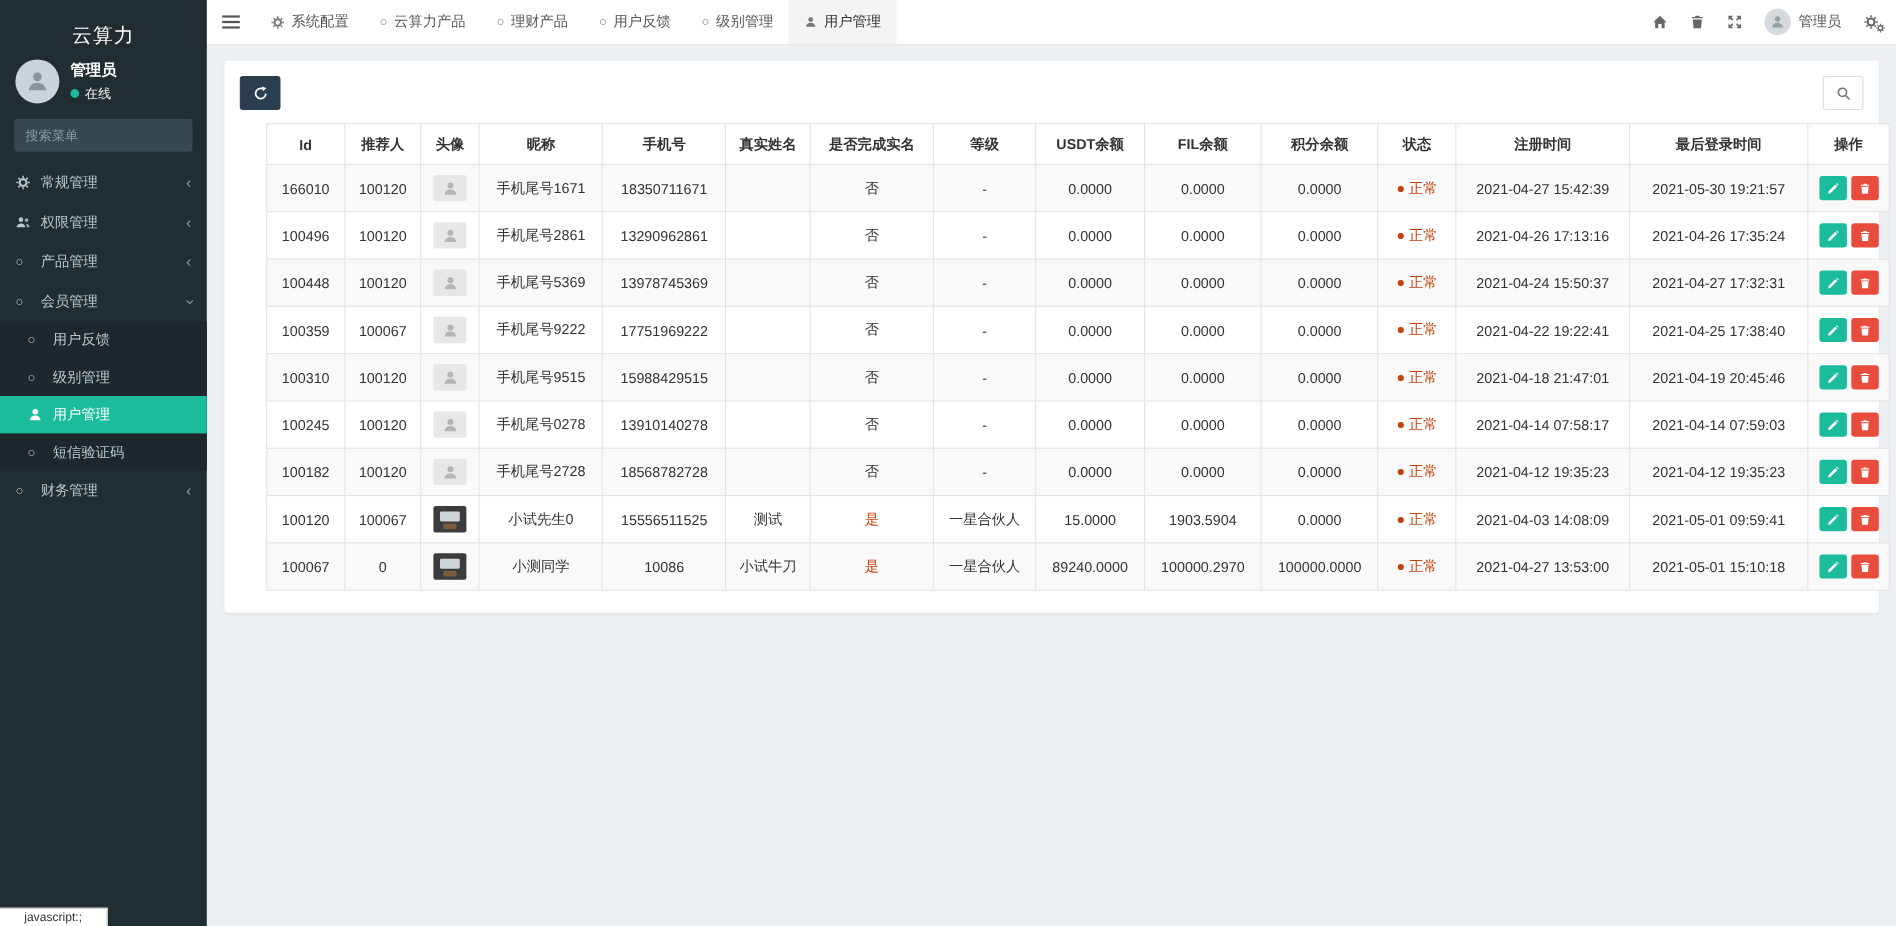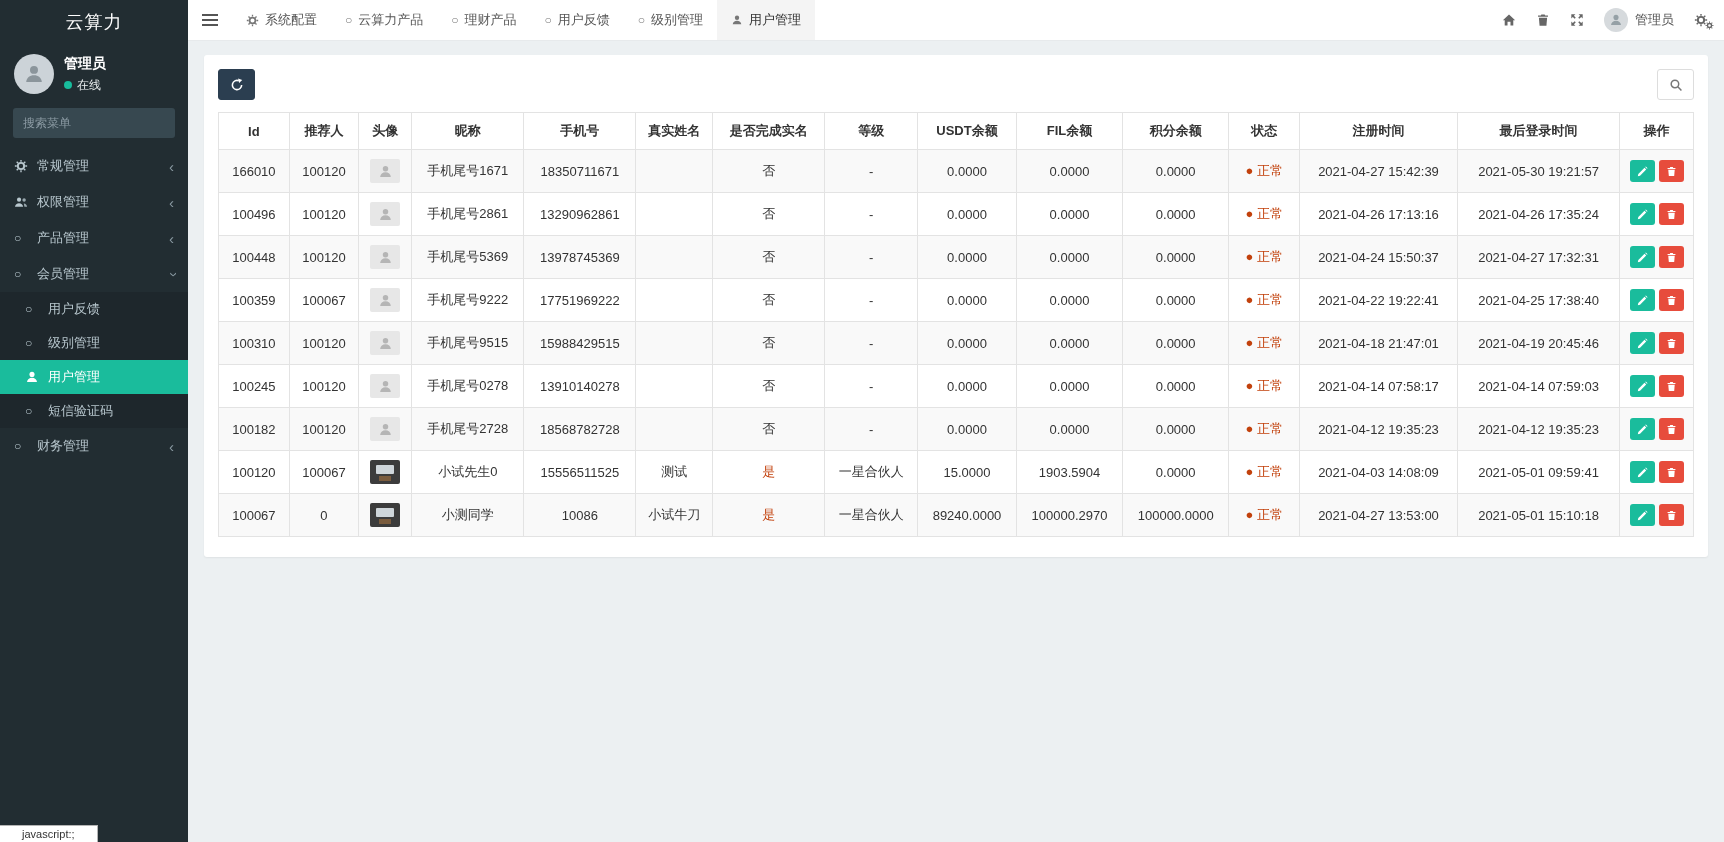--- a/index.html
+++ b/index.html
@@ -6,21 +6,21 @@
   html,body { width: 1724px; height: 842px; }
   body {
     font-family: "Liberation Sans", "DejaVu Sans", sans-serif;
     font-size: 13px; color: #333; background: #ecf0f2;
     position: relative; overflow: hidden;
   }
   .svgicon { width: 14px; height: 14px; display: block; }
 
   
   .sidebar { position: absolute; left: 0; top: 0; bottom: 0; width: 188px; background: #222d32; z-index: 5; }
-  .logo { height: 44px; display: flex; align-items: center; justify-content: center; color: #fff; font-size: 18px; letter-spacing: 1px; cursor: pointer; }
+  .logo { height: 44px; display: flex; align-items: flex-end; justify-content: center; color: #fff; font-size: 18px; letter-spacing: 1px; cursor: pointer; }
   .user-panel { display: flex; align-items: center; gap: 10px; padding: 10px 14px 12px; }
   .user-avatar { width: 40px; height: 40px; border-radius: 50%; background: #ccd3d8; display: flex; align-items: center; justify-content: center; color: #8b959b; flex: none; }
   .user-avatar svg { width: 22px; height: 22px; }
   .user-name { color: #fff; font-size: 14px; margin-bottom: 4px; font-weight: bold; }
   .user-status { color: #ecf0f1; font-size: 12px; display: flex; align-items: center; gap: 5px; }
   .online-dot { width: 8px; height: 8px; border-radius: 50%; background: #18bc9c; display: inline-block; }
   .sidebar-search { display: flex; margin: 2px 13px 10px; background: #374850; border-radius: 3px; overflow: hidden; }
   .sidebar-search input { flex: 1; background: transparent; border: 0; outline: 0; color: #22c55e; font-size: 12px; padding: 8px 10px; font-family: inherit; }
   .sidebar-search input::placeholder { color: #8b9aa3; }
   .menu-item { display: flex; align-items: center; height: 36px; padding: 0 14px; color: #b8c7ce; font-size: 13px; cursor: pointer; }
@@ -50,21 +50,21 @@
   .gears { position: relative; }
   .gears .gear-sm { position: absolute; right: -6px; bottom: -3px; width: 9px; height: 9px; }
 
   
   .content { position: absolute; left: 188px; right: 0; top: 41px; bottom: 0; background: #ecf0f2; overflow: auto; }
   .card { background: #fff; margin: 14px 16px; padding: 14px 14px 20px; border-radius: 3px; box-shadow: 0 1px 2px rgba(0,0,0,.06); }
   .toolbar { display: flex; justify-content: space-between; margin-bottom: 12px; }
   .btn-refresh { width: 37px; height: 31px; background: #2b3e50; border: 1px solid #2b3e50; border-radius: 3px; color: #fff; display: flex; align-items: center; justify-content: center; cursor: pointer; }
   .btn-search { width: 37px; height: 31px; background: #fff; border: 1px solid #ddd; border-radius: 3px; color: #777; display: flex; align-items: center; justify-content: center; cursor: pointer; }
 
-  table { width: 100%; border-collapse: collapse; table-layout: fixed; }
+  table { width: 100%; border-collapse: collapse; table-layout: fixed; margin-left: 24px; }
   th, td { border: 1px solid #e3e3e3; text-align: center; font-size: 13px; padding: 9px 4px; overflow: hidden; white-space: nowrap; }
   th { font-weight: bold; color: #333; height: 37px; padding: 8px 4px; background: #fff; }
   tbody tr:nth-child(odd) { background: #f9f9f9; }
   td { color: #333; height: 39px; }
   th:nth-child(1){width:4.8%} th:nth-child(2){width:4.7%} th:nth-child(3){width:3.6%}
   th:nth-child(4){width:7.6%} th:nth-child(5){width:7.6%} th:nth-child(6){width:5.2%}
   th:nth-child(7){width:7.6%} th:nth-child(8){width:6.3%} th:nth-child(9){width:6.7%}
   th:nth-child(10){width:7.2%} th:nth-child(11){width:7.2%} th:nth-child(12){width:4.8%}
   th:nth-child(13){width:10.7%} th:nth-child(14){width:11%} th:nth-child(15){width:5%}
 

